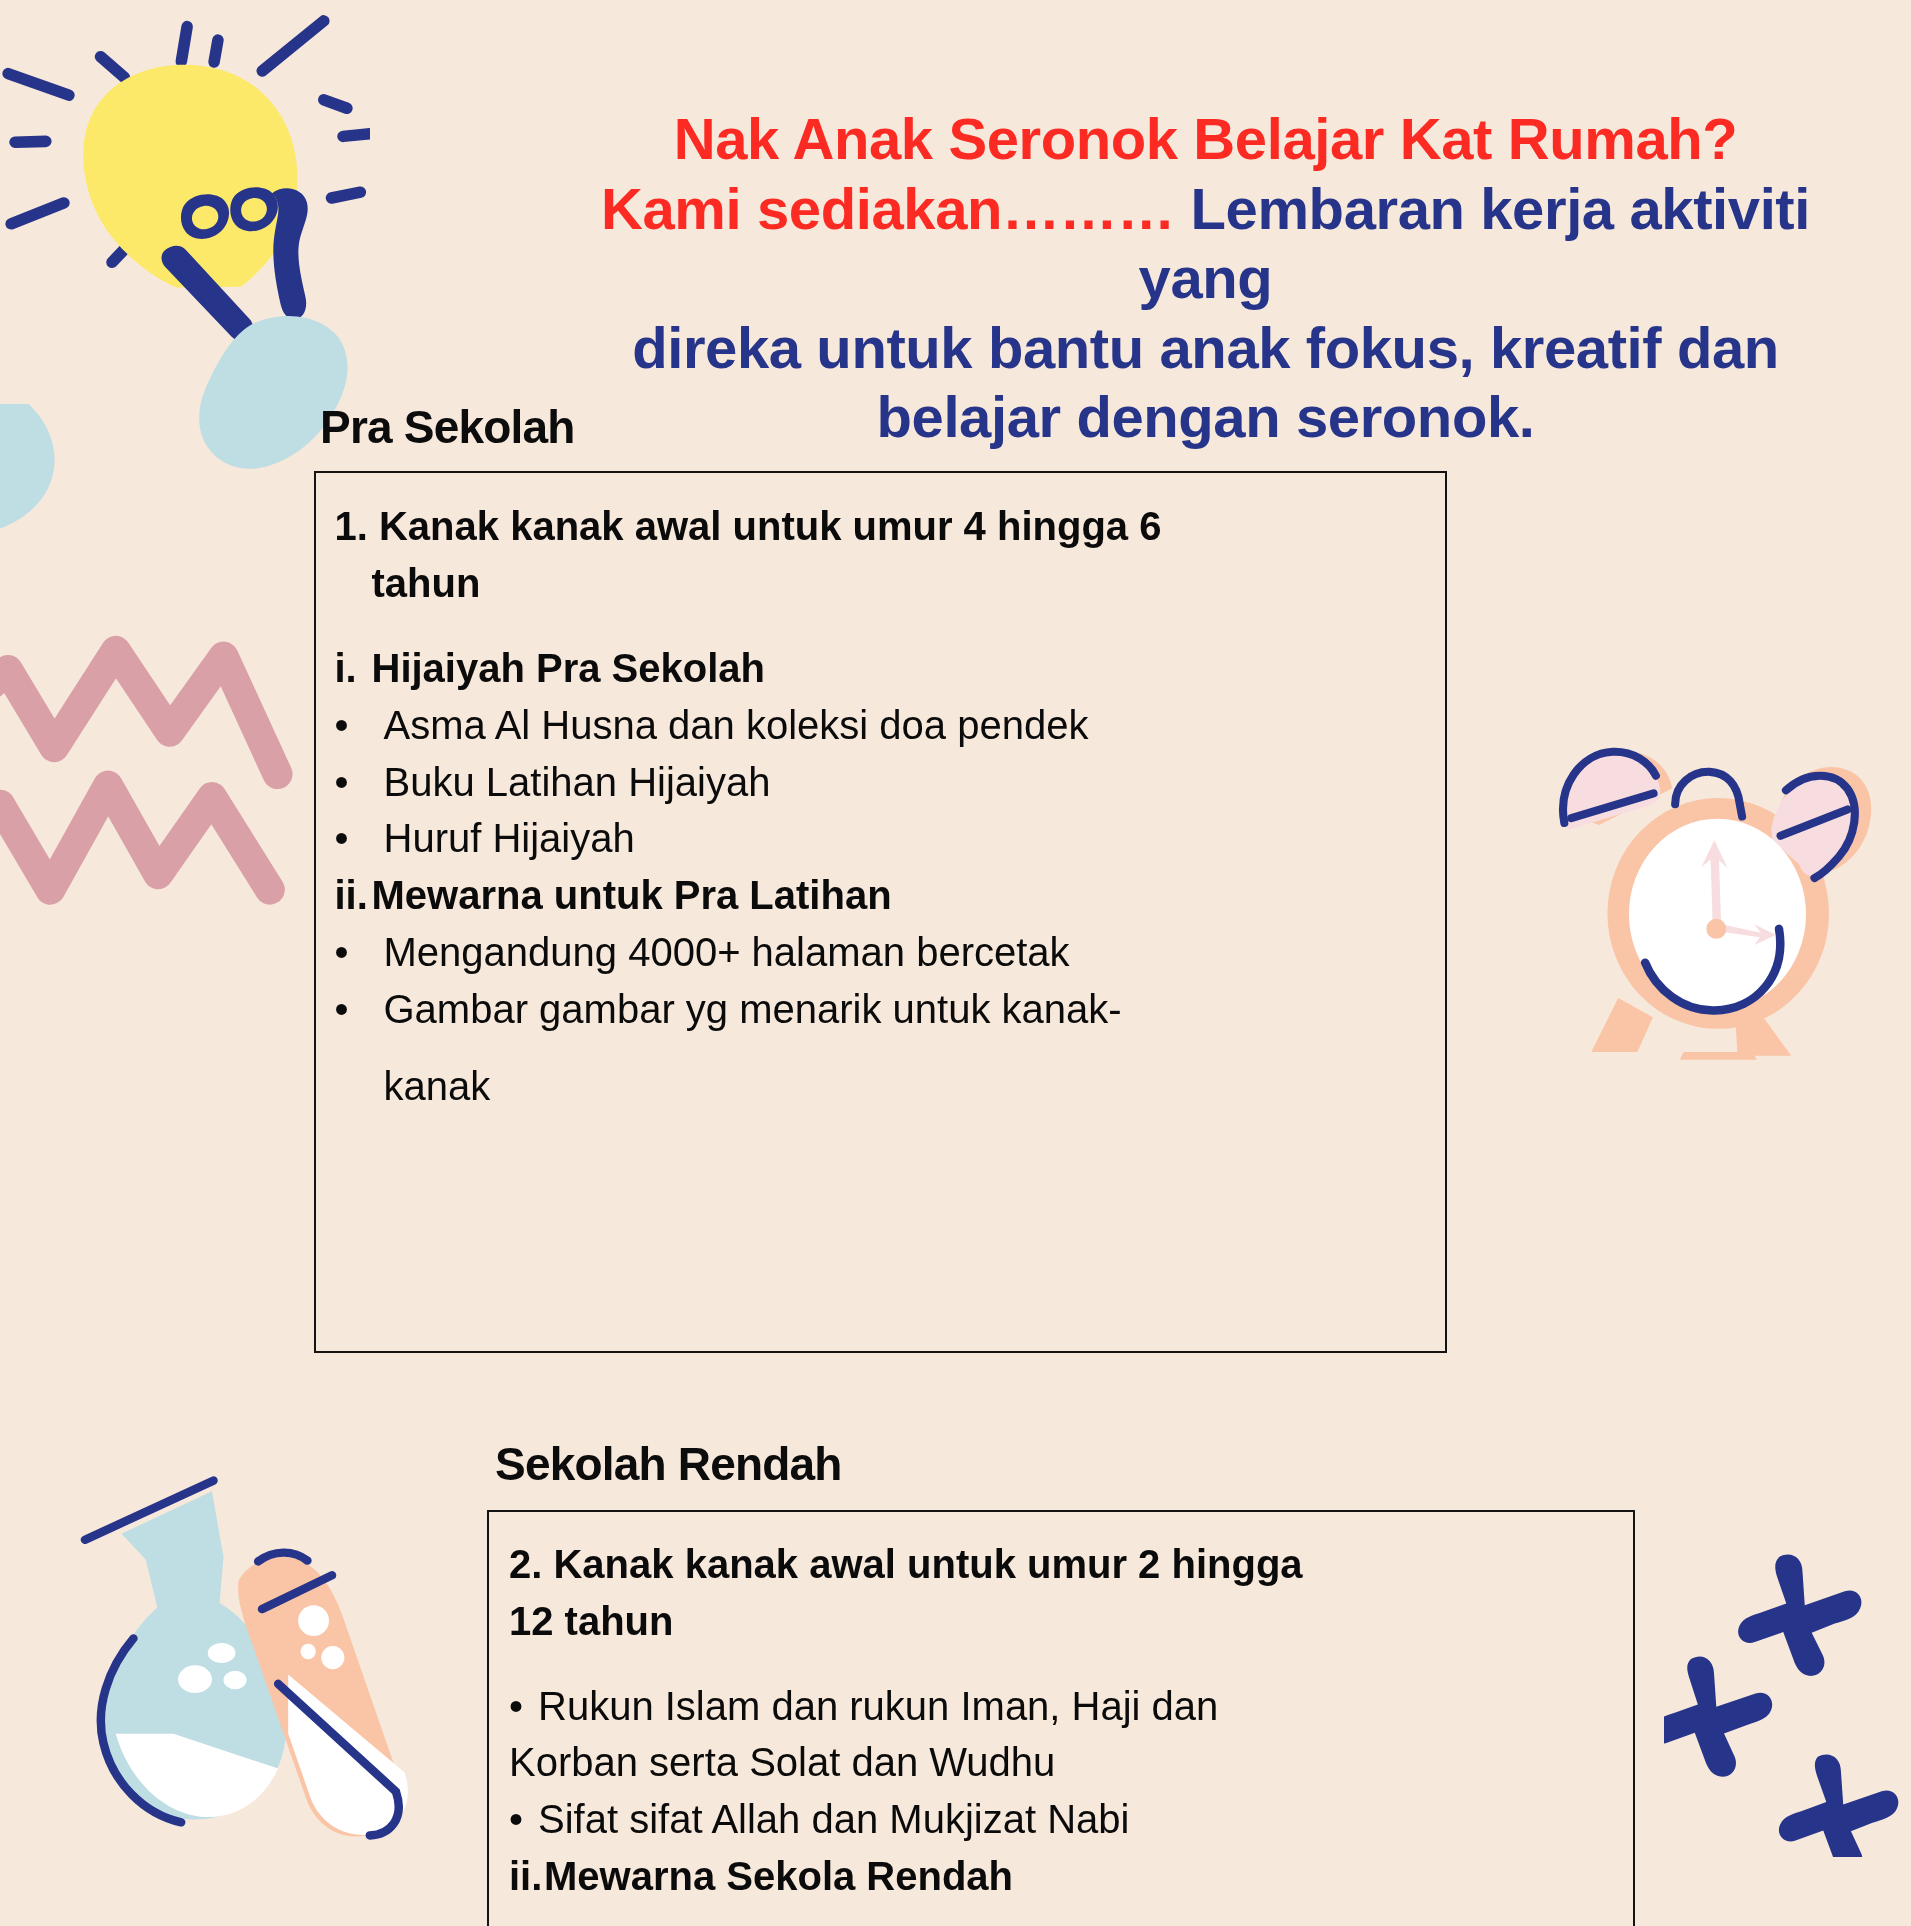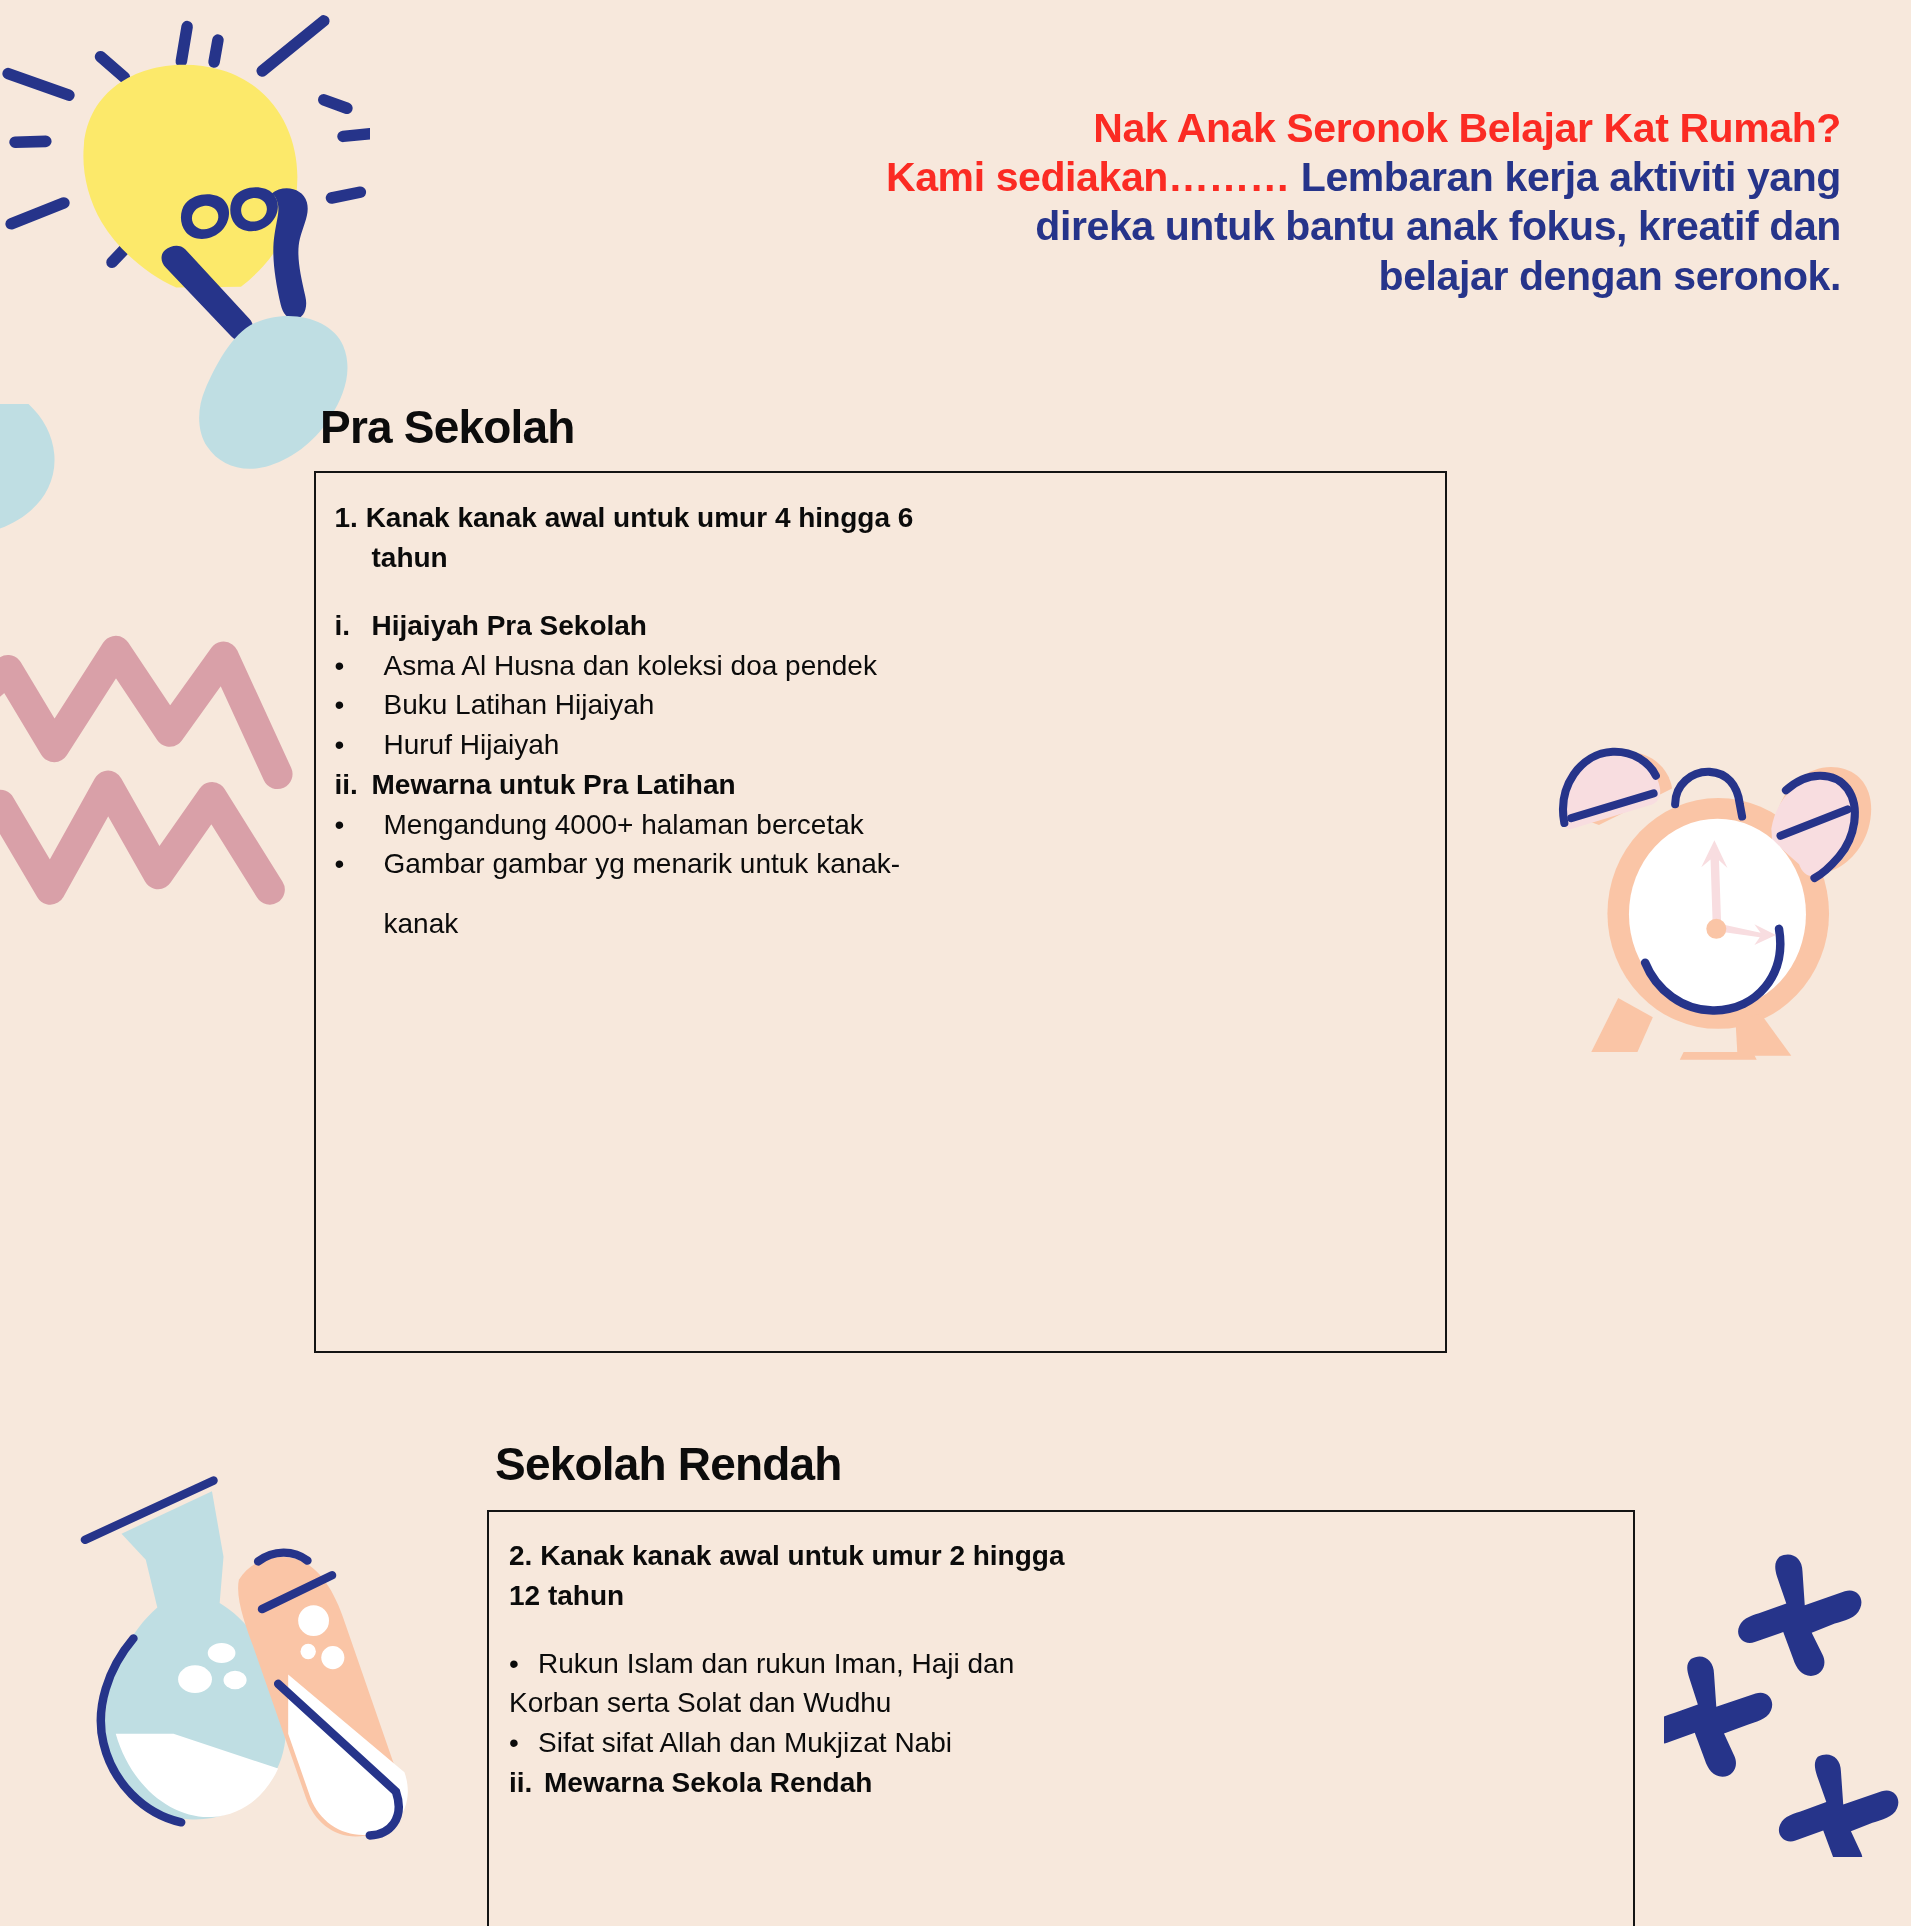--- a/index.html
+++ b/index.html
@@ -29,23 +29,23 @@
   #zigzag     { left: -23px;  top: 620px; width: 316px;  height: 285px; }
   #sparkles   { left: 1664px; top: 1541px; width: 250px;  height: 316px; }
   #blobTL     { left: -46px; top: 404px; width: 162px;  height: 139px; }
 
   
   #headline {
     position: absolute;
     left: 570px;
     top: 104px;
     width: 1271px;
-    text-align: right;
+    text-align: center;
     line-height: 1.20;
-    font-size: 41px;
+    font-size: 58px;
     font-weight: 700;
     font-stretch: condensed;
     letter-spacing: -0.4px;
   }
   #headline .ln { display: block; white-space: nowrap; }
   #headline .ln.wrap { white-space: normal; }
   .c-red  { color: #FB2B23; }
   .c-navy { color: #26348A; }
 
   
@@ -72,21 +72,21 @@
   }
   #box-pra    { left: 314px;  top: 471px; width: 1133px; height: 882px; }
   #box-rendah { left: 487px; top: 1510px; width: 1148px; height: 1174px; }
 
   .box-inner { position: relative; width: 100%; height: 100%; }
 
   
   .row {
     position: relative;
     color: #0B0B0B;
-    font-size: 28px;
+    font-size: 40px;
     line-height: 1.42;
   }
   .row.blank  { height: 28px; }
 
   
   #box-pra .pad { padding: 25.4px 23px 0 18.5px; }
   #box-pra .num { font-weight: 700; padding-left: 0; text-indent: 0; }
   #box-pra .num .hang { display: block; padding-left: 37px; }
   #box-pra .rn  { font-weight: 700; padding-left: 0; }
   #box-pra .rn .mark { display: inline-block; width: 37px; }

